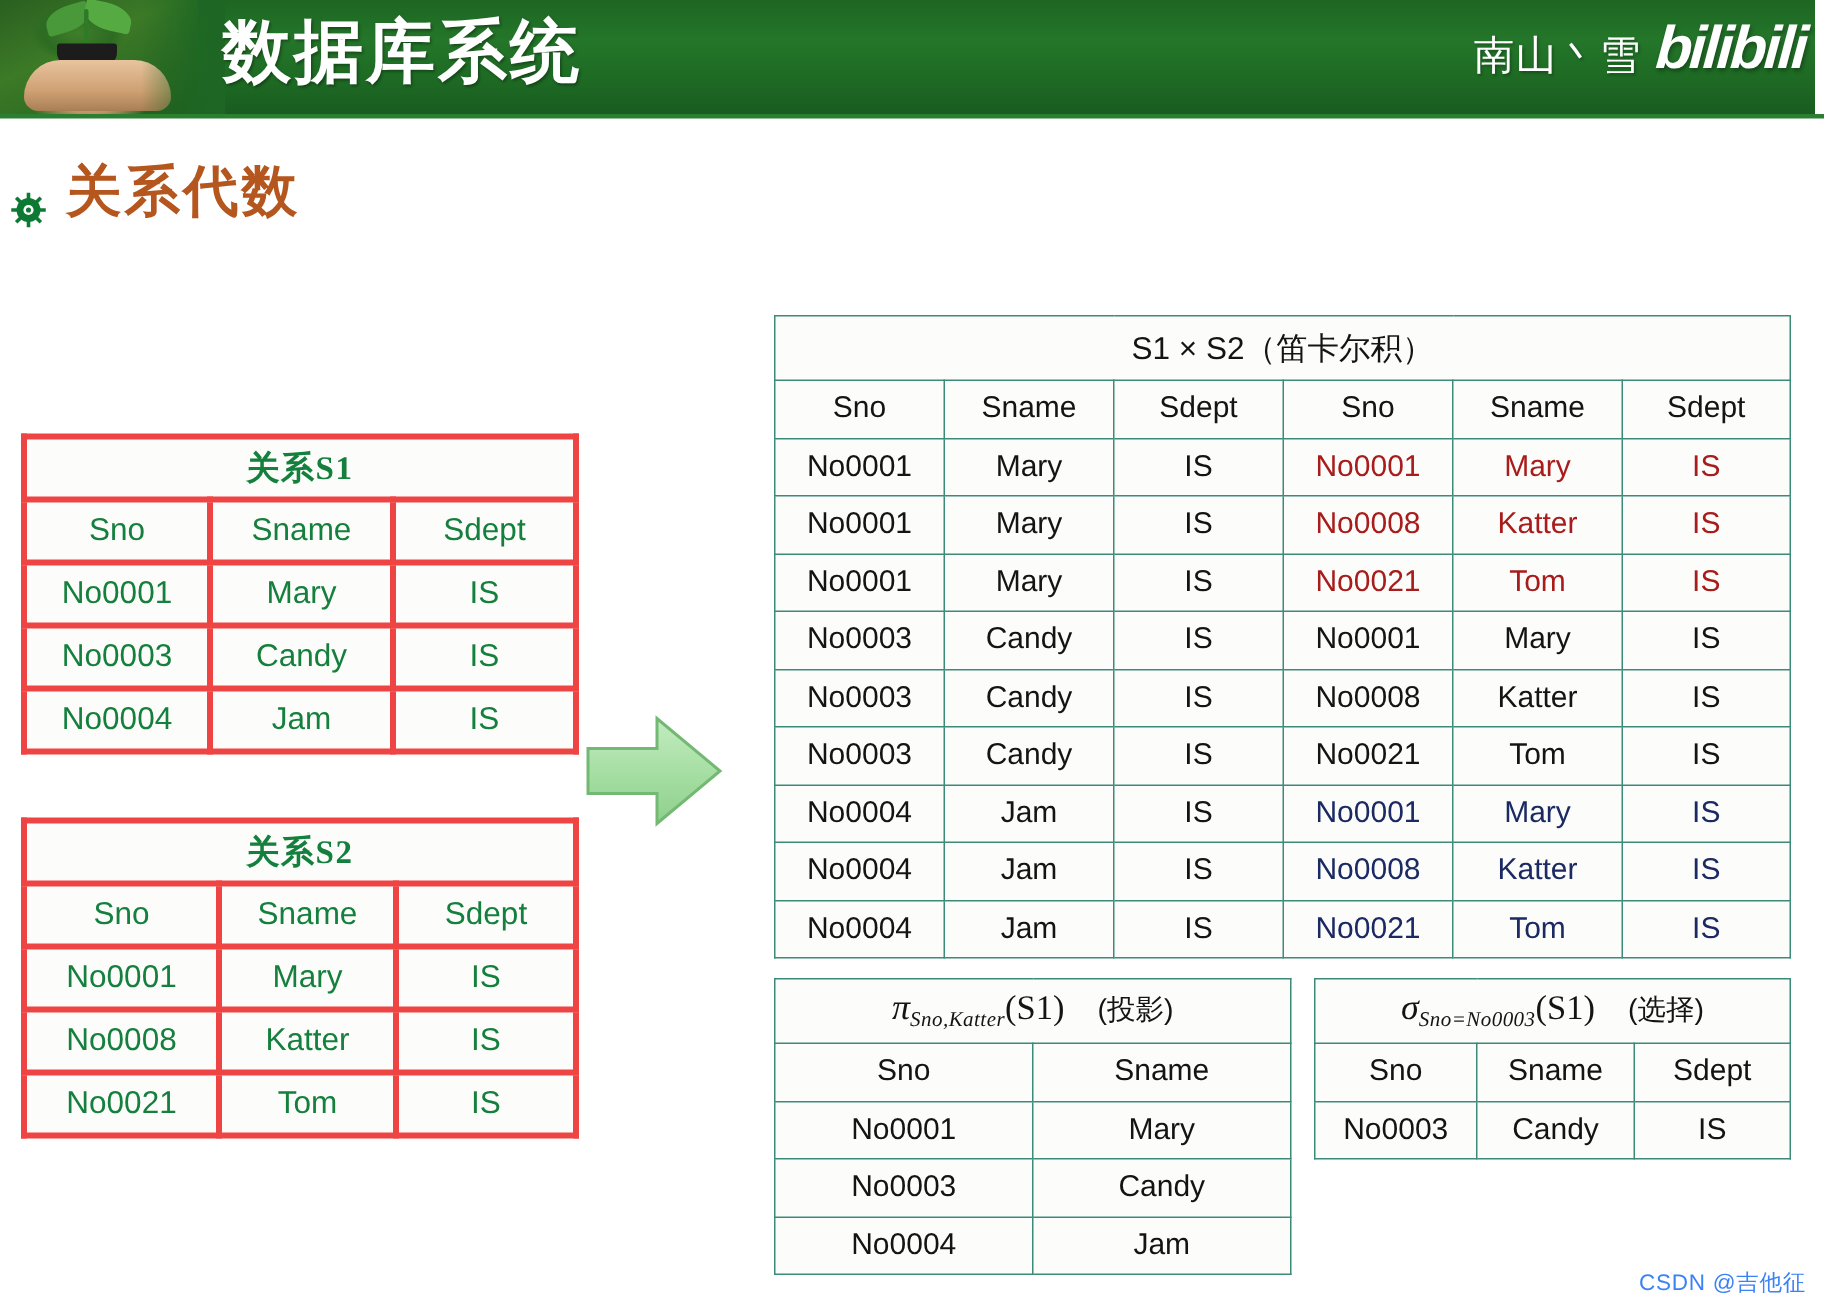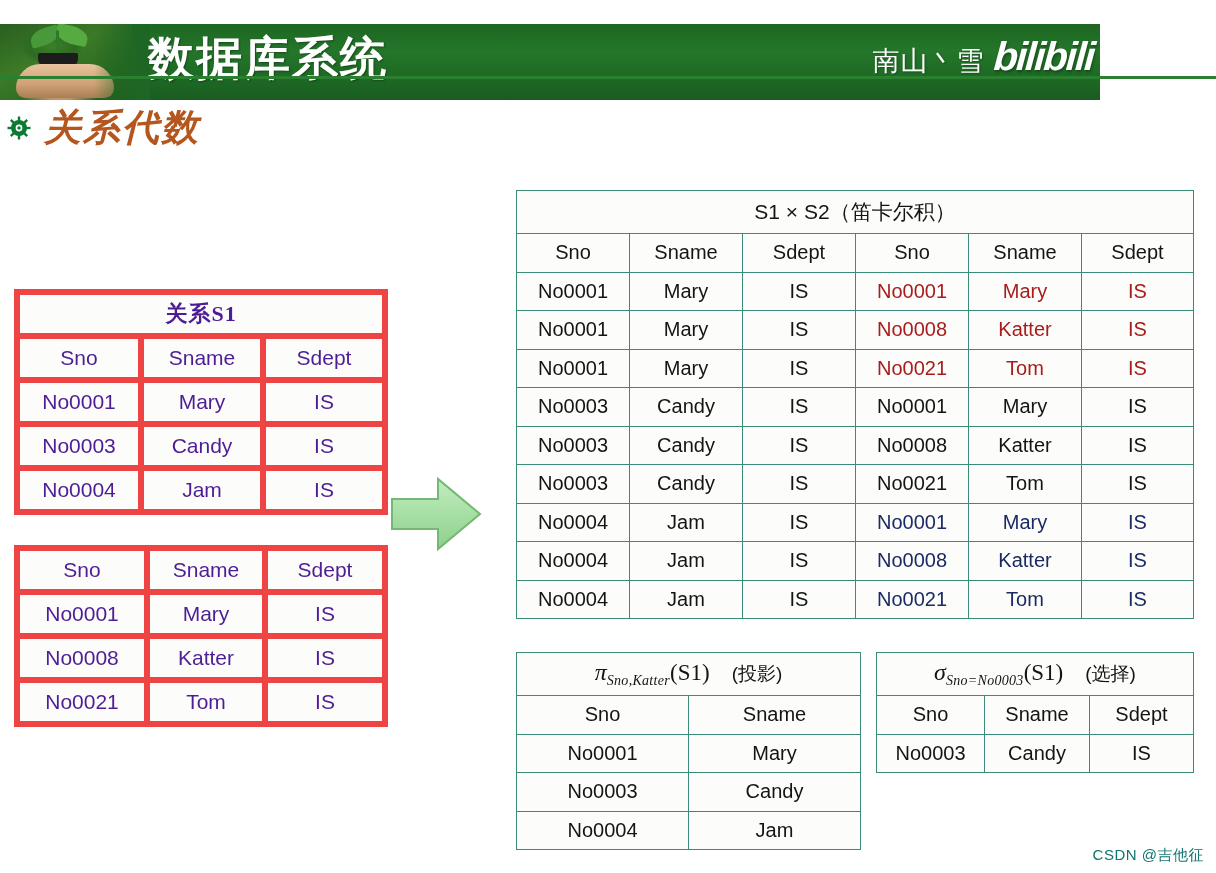--- a/index.html
+++ b/index.html
@@ -12,25 +12,24 @@
     background: #ffffff;
     font-family: "Liberation Sans", "DejaVu Sans", sans-serif;
     overflow: hidden;
     position: relative;
   }
 
   
   .banner {
     position: absolute;
     left: 0; top: 0;
-    width: 1100px;
+    width: 1210px;
     height: 76px;
     background: linear-gradient(180deg, #1d6623 0%, #24762a 35%, #1e6a24 70%, #195c20 100%);
     overflow: hidden;
-    margin-top: 24px;
   }
   .banner-photo {
     position: absolute;
     left: 0; top: 0;
     width: 132px;
     height: 76px;
     background:
       radial-gradient(ellipse 42px 26px at 52px 22px, #3f7f2a 0%, #2c6b22 55%, rgba(30,90,30,0) 75%),
       radial-gradient(ellipse 60px 34px at 60px 62px, #d8b08a 0%, #c09468 40%, rgba(110,90,60,0) 72%),
       linear-gradient(155deg, #2a5f20 0%, #3c7a27 40%, #1f5c1e 100%);
@@ -122,23 +121,22 @@
     width: 1216px;
     height: 3px;
     background: #2b7f31;
   }
 
   
   .section-heading {
     position: absolute;
     left: 6px; top: 103px;
     display: flex;
-    align-items: center;
+    align-items: flex-end;
     gap: 12px;
-    font-style: italic;
   }
   .bullet-icon {
     width: 26px; height: 26px;
     flex: none;
     position: relative;
   }
   .section-title {
     font-family: "Liberation Serif", "DejaVu Serif", serif;
     font-size: 37px;
     font-weight: bold;
@@ -156,23 +154,23 @@
   }
   .tbl td, .tbl th {
     text-align: center;
     font-weight: normal;
     background: #fcfcfa;
     font-family: "Liberation Sans", "DejaVu Sans", sans-serif;
   }
 
   
   .tbl-dark td, .tbl-dark th {
-    border: 6px solid #ef4444;
+    border: 4px solid #ef4444;
     font-size: 21px;
-    color: #4c1d95;
+    color: #15803d;
     height: 38px;
     padding: 0 4px;
   }
   .tbl-dark .caption-cell {
     font-family: "Liberation Serif", "DejaVu Serif", serif;
     font-size: 22px;
     font-weight: bold;
     letter-spacing: 1px;
   }
 
@@ -219,21 +217,21 @@
     position: absolute;
     left: 388px; top: 473px;
     width: 96px; height: 82px;
   }
 
   
   .watermark {
     position: absolute;
     right: 12px; bottom: 8px;
     font-size: 15px;
-    color: #0f766e;
+    color: #3b82f6;
     letter-spacing: .5px;
     white-space: nowrap;
   }
 </style>
 </head>
 <body>
 
 <div class="banner">
   <div class="banner-photo">
     <div class="seedling-leaf-l"></div>
@@ -303,20 +301,23 @@
 </table>
 
 <table class="tbl tbl-dark" style="left:14px; top:545px; width:368px;">
   <colgroup>
       <col style="width:130px">
       <col style="width:118px">
       <col style="width:120px">
     </colgroup>
   <tbody>
     <tr>
+      <td class="caption-cell" colspan="3">关系S2</td>
+    </tr>
+    <tr>
       <th>Sno</th>
       <th>Sname</th>
       <th>Sdept</th>
     </tr>
     <tr>
       <td>No0001</td>
       <td>Mary</td>
       <td>IS</td>
     </tr>
     <tr>
@@ -338,21 +339,21 @@
       <linearGradient id="arrGrad" x1="0" y1="0" x2="0" y2="1">
         <stop offset="0%" stop-color="#c3ecc0"></stop>
         <stop offset="50%" stop-color="#a7dfa4"></stop>
         <stop offset="100%" stop-color="#8ed08c"></stop>
       </linearGradient>
     </defs>
     <polygon points="4,26 50,26 50,6 92,41 50,76 50,56 4,56" fill="url(#arrGrad)" stroke="#73b873" stroke-width="2"></polygon>
   </svg>
 </div>
 
-<table class="tbl tbl-teal" style="left:516px; top:190px; width:677px;">
+<table class="tbl tbl-teal" style="left:516px; top:210px; width:677px;">
   <colgroup>
     <col style="width:113px">
       <col style="width:113px">
       <col style="width:113px">
     <col style="width:113px">
       <col style="width:113px">
       <col style="width:112px">
   </colgroup>
   <tbody>
     <tr>

